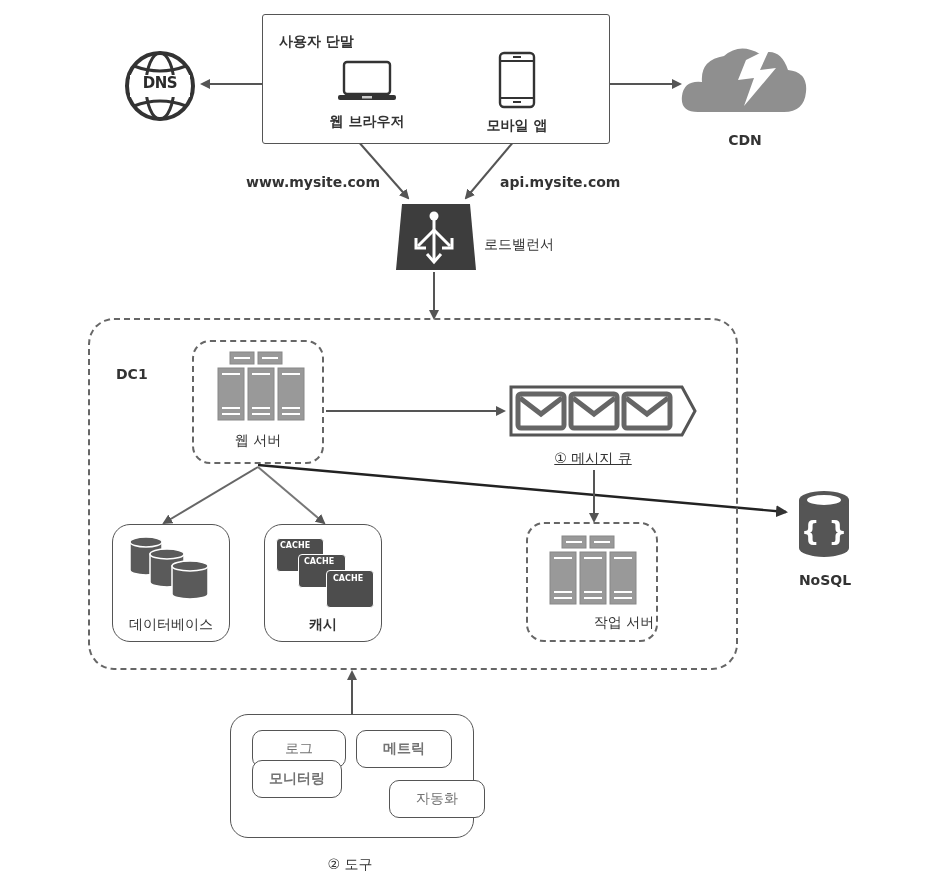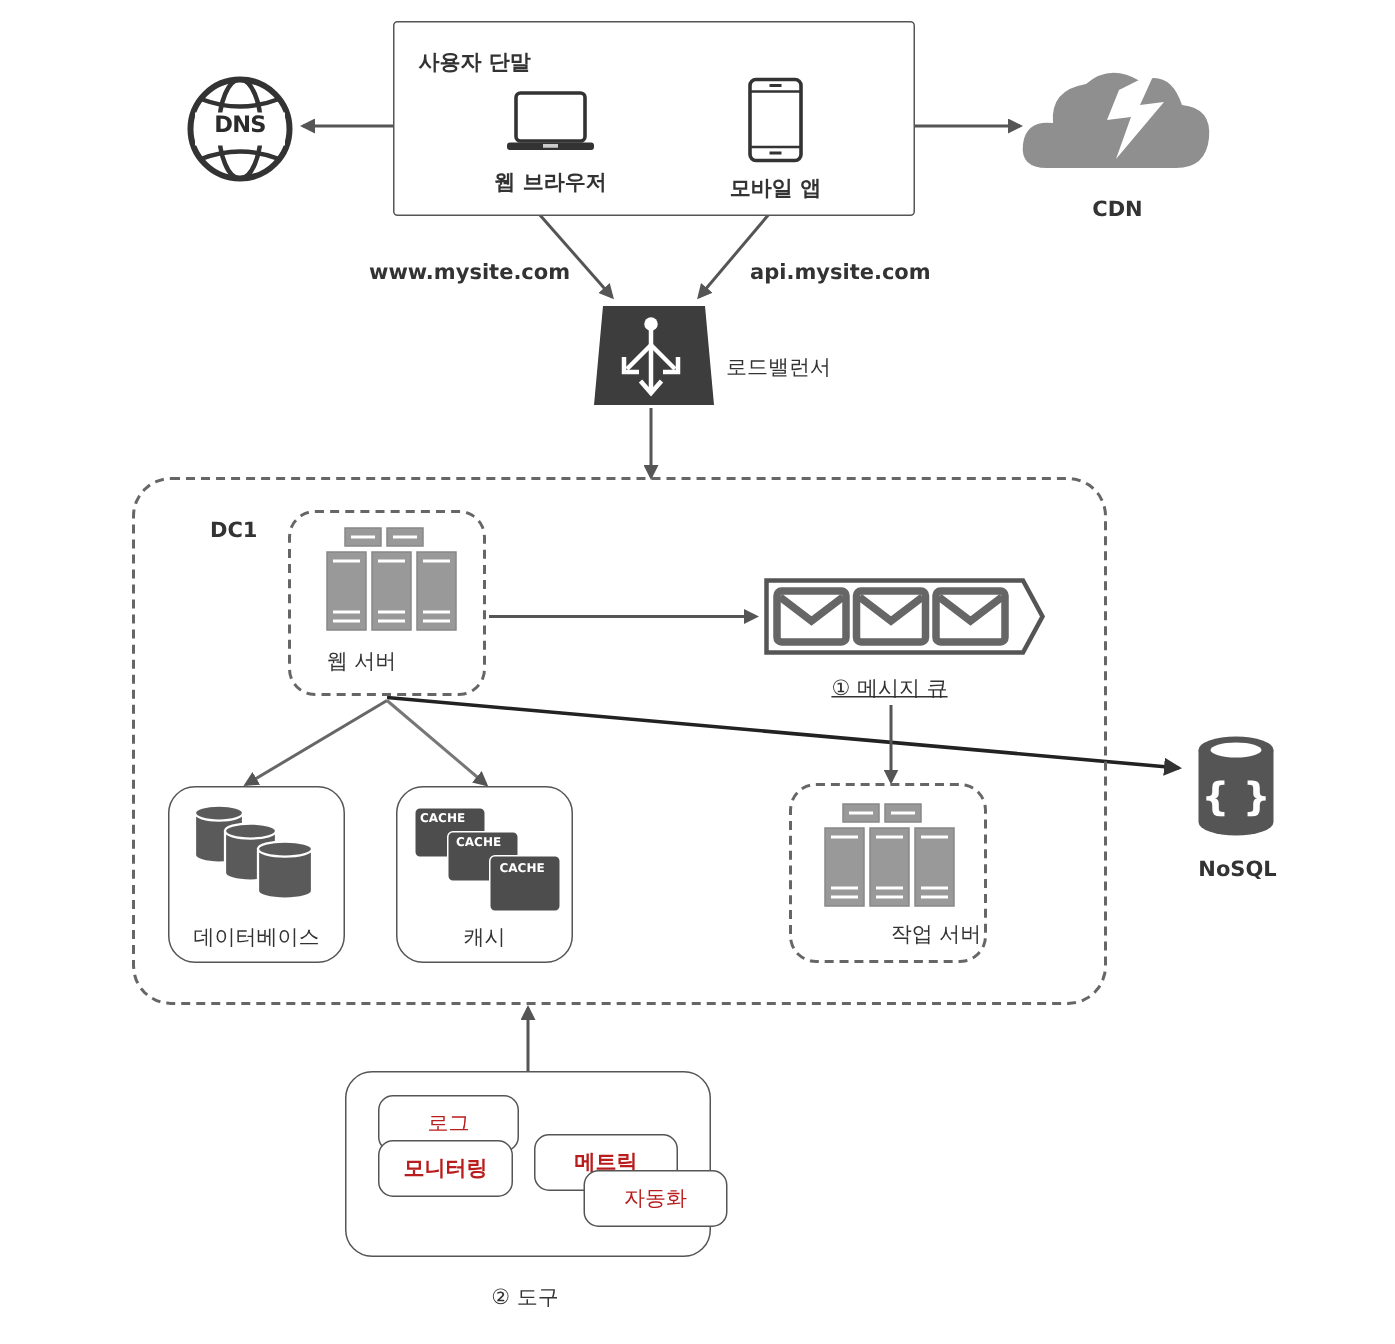--- a/index.html
+++ b/index.html
@@ -4,21 +4,21 @@
 <style>
   html, body { margin: 0; padding: 0; background: #ffffff; }
   body { width: 930px; height: 896px; position: relative; overflow: hidden;
          font-family: "DejaVu Sans", sans-serif; color: #2b2b2b; }
   .abs { position: absolute; }
   .lbl { position: absolute; font-size: 14px; font-weight: bold; color: #333; white-space: nowrap; }
   .lbl-c { transform: translateX(-50%); text-align: center; }
   .box { position: absolute; border: 1.6px solid #555; border-radius: 18px; background: #fff; box-sizing: border-box; }
   .dbox { position: absolute; border: 2px dashed #666; border-radius: 18px; box-sizing: border-box; }
   .tool { position: absolute; border: 1.6px solid #555; border-radius: 10px; background: #fff; box-sizing: border-box;
-          display: flex; align-items: center; justify-content: center; font-size: 14px; font-weight: bold; color: #b91c1c; }
+          display: flex; align-items: center; justify-content: center; font-size: 14px; font-weight: bold; color: #737373; }
   svg.overlay { position: absolute; left: 0; top: 0; width: 930px; height: 896px; pointer-events: none; }
 </style>
 </head>
 <body>
 
 <svg class="overlay" viewBox="0 0 930 896">
   <defs>
     <marker id="ah" markerWidth="10" markerHeight="10" refX="8" refY="5" orient="auto" markerUnits="userSpaceOnUse">
       <path d="M0,0 L10,5 L0,10 Z" fill="#555"></path>
     </marker>
@@ -85,21 +85,21 @@
   <line x1="38" y1="14" x2="38" y2="56" stroke="#fff" stroke-width="3"></line>
   <line x1="38" y1="26" x2="22" y2="42" stroke="#fff" stroke-width="3"></line>
   <line x1="38" y1="26" x2="54" y2="42" stroke="#fff" stroke-width="3"></line>
   <path d="M20,34 L20,44 L30,44" fill="none" stroke="#fff" stroke-width="3"></path>
   <path d="M56,34 L56,44 L46,44" fill="none" stroke="#fff" stroke-width="3"></path>
   <path d="M31,50 L38,58 L45,50" fill="none" stroke="#fff" stroke-width="3"></path>
 </svg>
 <span class="lbl" style="left:484px;top:236px;font-weight:normal;">로드밸런서</span>
 
 <div class="dbox" style="left:88px;top:318px;width:650px;height:352px;border-radius:26px;"></div>
-<span class="lbl" style="left:116px;top:346px;margin-left:24px;">DC1</span>
+<span class="lbl" style="left:116px;top:366px;">DC1</span>
 
 <div class="dbox" style="left:192px;top:340px;width:132px;height:124px;"></div>
 <svg class="abs" style="left:214px;top:350px;" width="92" height="72" viewBox="0 0 92 72">
   <g fill="#999" stroke="#888">
     <rect x="16" y="2" width="24" height="12"></rect>
       <rect x="44" y="2" width="24" height="12"></rect>
     <rect x="4" y="18" width="26" height="52"></rect>
       <rect x="34" y="18" width="26" height="52"></rect>
       <rect x="64" y="18" width="26" height="52"></rect>
   </g>
@@ -110,21 +110,21 @@
       <line x1="38" y1="24" x2="56" y2="24"></line>
       <line x1="68" y1="24" x2="86" y2="24"></line>
     <line x1="8" y1="58" x2="26" y2="58"></line>
       <line x1="38" y1="58" x2="56" y2="58"></line>
       <line x1="68" y1="58" x2="86" y2="58"></line>
     <line x1="8" y1="64" x2="26" y2="64"></line>
       <line x1="38" y1="64" x2="56" y2="64"></line>
       <line x1="68" y1="64" x2="86" y2="64"></line>
   </g>
 </svg>
-<span class="lbl lbl-c" style="left:241px;top:432px;font-weight:normal;">웹 서버</span>
+<span class="lbl lbl-c" style="left:258px;top:432px;font-weight:normal;">웹 서버</span>
 
 <svg class="abs" style="left:508px;top:384px;" width="190" height="54" viewBox="0 0 190 54">
   <path d="M3,3 L174,3 L187,27 L174,51 L3,51 Z" fill="#fff" stroke="#555" stroke-width="3"></path>
   <g fill="none" stroke="#666" stroke-width="5">
     <rect x="10" y="10" width="46" height="34" rx="3"></rect>
     <rect x="63" y="10" width="46" height="34" rx="3"></rect>
     <rect x="116" y="10" width="46" height="34" rx="3"></rect>
     <path d="M12,14 L33,30 L54,14"></path>
     <path d="M65,14 L86,30 L107,14"></path>
     <path d="M118,14 L139,30 L160,14"></path>
@@ -148,21 +148,21 @@
 <div class="box" style="left:264px;top:524px;width:118px;height:118px;"></div>
 <div class="abs" style="left:276px;top:538px;width:46px;height:32px;background:#4d4d4d;border-radius:4px;border:1px solid #fff;">
   <span style="position:absolute;left:3px;top:2px;font-size:8px;font-weight:bold;color:#fff;">CACHE</span>
 </div>
 <div class="abs" style="left:298px;top:554px;width:46px;height:32px;background:#4d4d4d;border-radius:4px;border:1px solid #fff;">
   <span style="position:absolute;left:5px;top:2px;font-size:8px;font-weight:bold;color:#fff;">CACHE</span>
 </div>
 <div class="abs" style="left:326px;top:570px;width:46px;height:36px;background:#4d4d4d;border-radius:4px;border:1px solid #fff;">
   <span style="position:absolute;left:6px;top:3px;font-size:8px;font-weight:bold;color:#fff;">CACHE</span>
 </div>
-<span class="lbl lbl-c" style="left:323px;top:616px;font-weight:normal;">캐시</span>
+<span class="lbl lbl-c" style="left:323px;top:616px;font-weight:bold;">캐시</span>
 
 <div class="dbox" style="left:526px;top:522px;width:132px;height:120px;"></div>
 <svg class="abs" style="left:546px;top:534px;" width="92" height="72" viewBox="0 0 92 72">
   <g fill="#999" stroke="#888">
     <rect x="16" y="2" width="24" height="12"></rect>
       <rect x="44" y="2" width="24" height="12"></rect>
     <rect x="4" y="18" width="26" height="52"></rect>
       <rect x="34" y="18" width="26" height="52"></rect>
       <rect x="64" y="18" width="26" height="52"></rect>
   </g>
@@ -187,21 +187,21 @@
   <ellipse cx="28" cy="12" rx="25" ry="9" fill="#555"></ellipse>
   <ellipse cx="28" cy="12" rx="17" ry="5" fill="#fff"></ellipse>
   <text x="28" y="52" text-anchor="middle" font-family="DejaVu Sans, sans-serif" font-size="26" font-weight="bold" fill="#fff">{ }</text>
 </svg>
 <span class="lbl lbl-c" style="left:825px;top:572px;">NoSQL</span>
 
 <div class="box" style="left:230px;top:714px;width:244px;height:124px;"></div>
 <div class="tool" style="left:252px;top:730px;width:94px;height:38px;">
   <span style="font-weight:normal;">로그</span>
 </div>
-<div class="tool" style="left:356px;top:730px;width:96px;height:38px;margin-top:26px;">
+<div class="tool" style="left:356px;top:730px;width:96px;height:38px;">
   <span>메트릭</span>
 </div>
 <div class="tool" style="left:252px;top:760px;width:90px;height:38px;align-items:center;">
   <span>모니터링</span>
 </div>
 <div class="tool" style="left:356px;top:780px;width:96px;height:38px;margin-left:33px;">
   <span style="font-weight:normal;">자동화</span>
 </div>
 <span class="lbl lbl-c" style="left:350px;top:856px;font-weight:normal;">② 도구</span>
 

